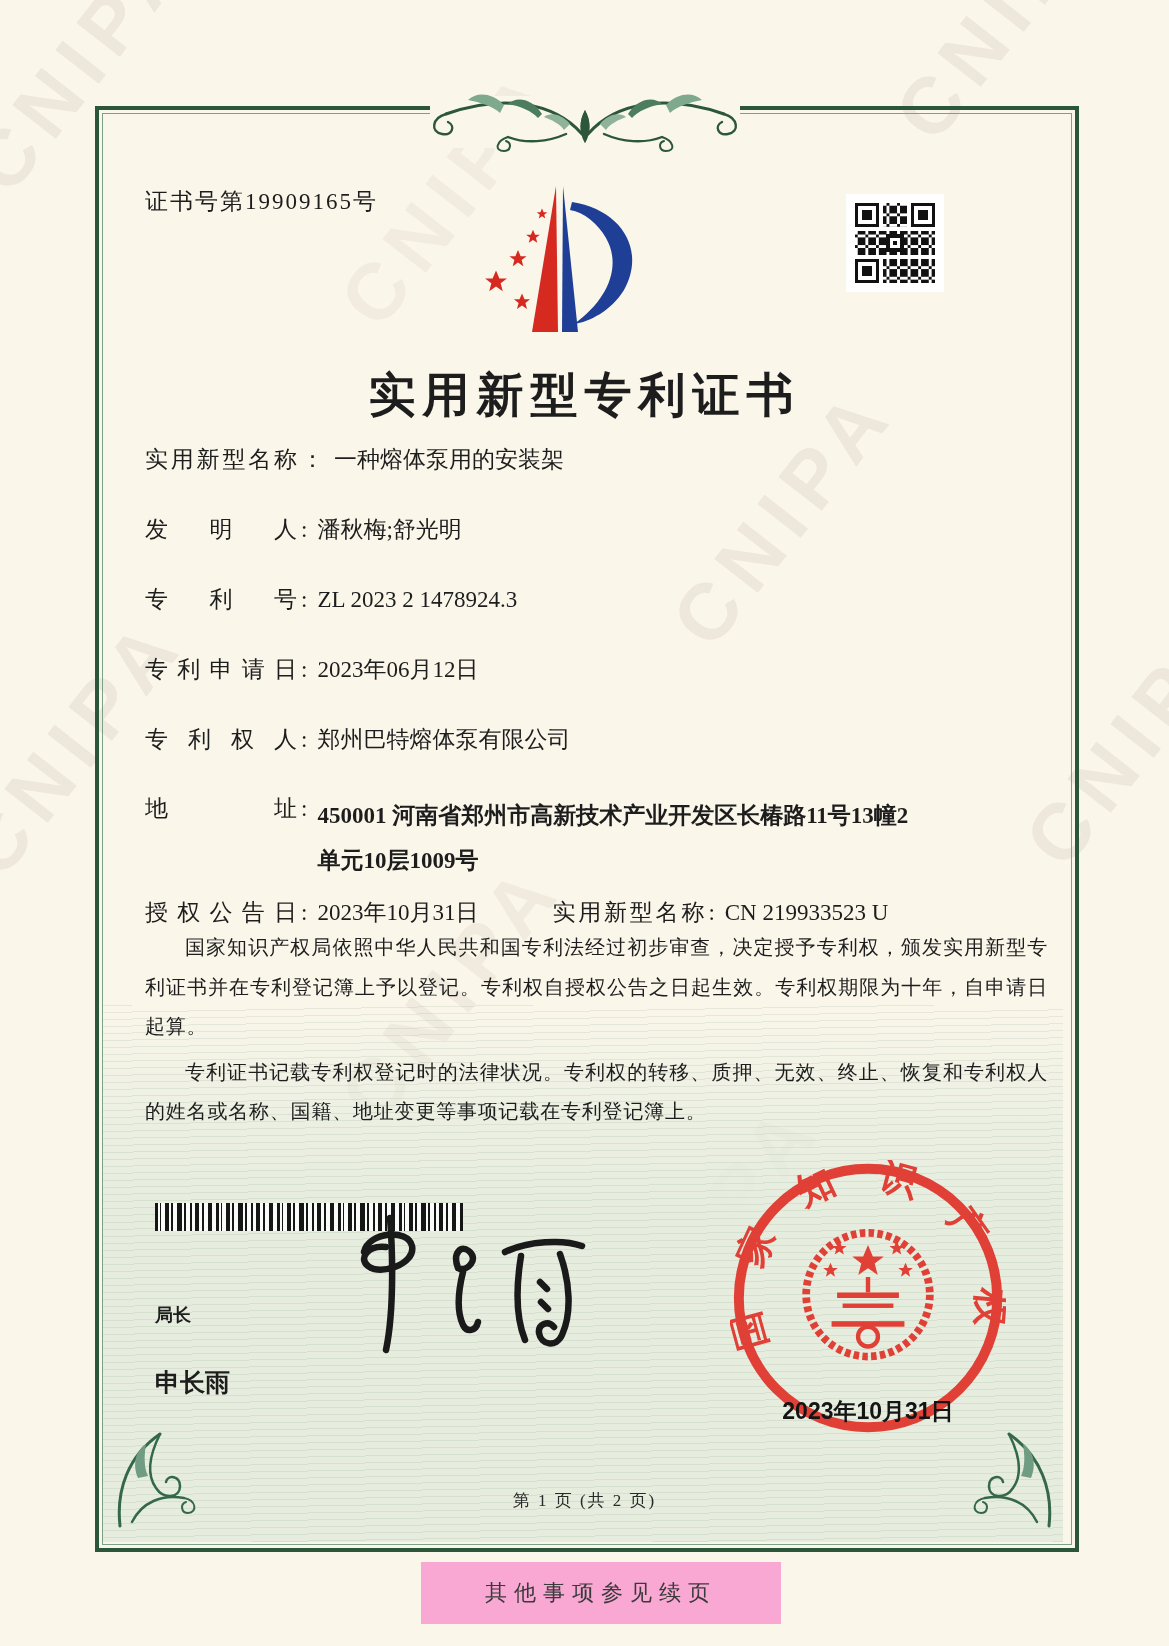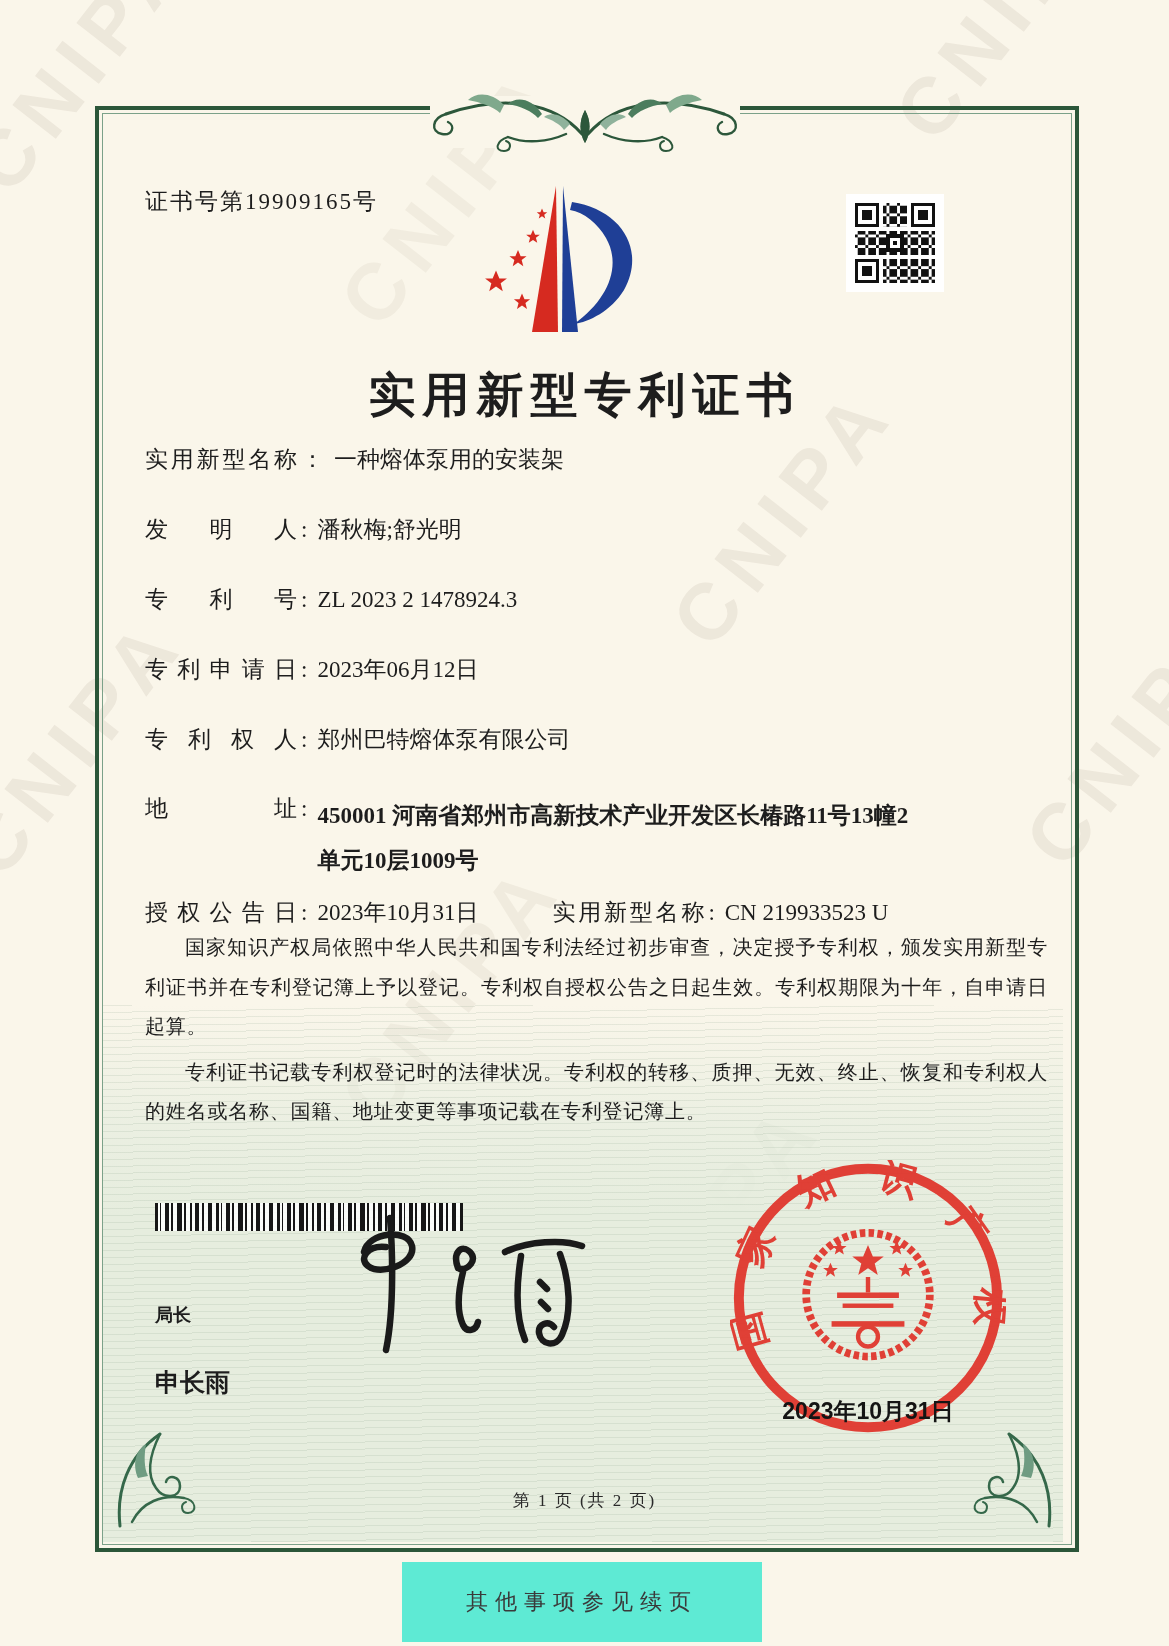--- a/index.html
+++ b/index.html
@@ -63,21 +63,21 @@
       font-family:"Liberation Sans",sans-serif;z-index:4;}
   .signer-name{position:absolute;left:155px;top:1350px;font-size:25px;font-weight:700;
       font-family:"Liberation Sans",sans-serif;z-index:4;margin-top:16px;}
   .signature{position:absolute;left:320px;top:1212px;width:280px;height:145px;z-index:4;}
   .seal{position:absolute;left:730px;top:1160px;width:276px;height:276px;opacity:0.93;z-index:5;}
   .seal-date{position:absolute;left:748px;top:1396px;width:240px;text-align:center;
       font-size:23px;font-weight:600;color:#141414;z-index:6;
       font-family:"Liberation Sans",sans-serif;}
   .page-info{position:absolute;left:0;top:1489px;width:1169px;text-align:center;
       font-size:17px;letter-spacing:2px;color:#2a2a2a;z-index:6;}
-  .cont-note{position:absolute;left:402px;top:1562px;width:360px;height:80px;background:#5eead4;
+  .cont-note{position:absolute;left:421px;top:1562px;width:360px;height:62px;background:#f9a8d4;
       display:flex;align-items:center;justify-content:center;font-size:22px;letter-spacing:7px;
       color:#3a3a3a;z-index:4;}
 </style>
 </head>
 <body>
 
 <div class="page">
 
   <span class="wm wm1">CNIPA</span>
   <span class="wm wm2">CNIPA</span>

